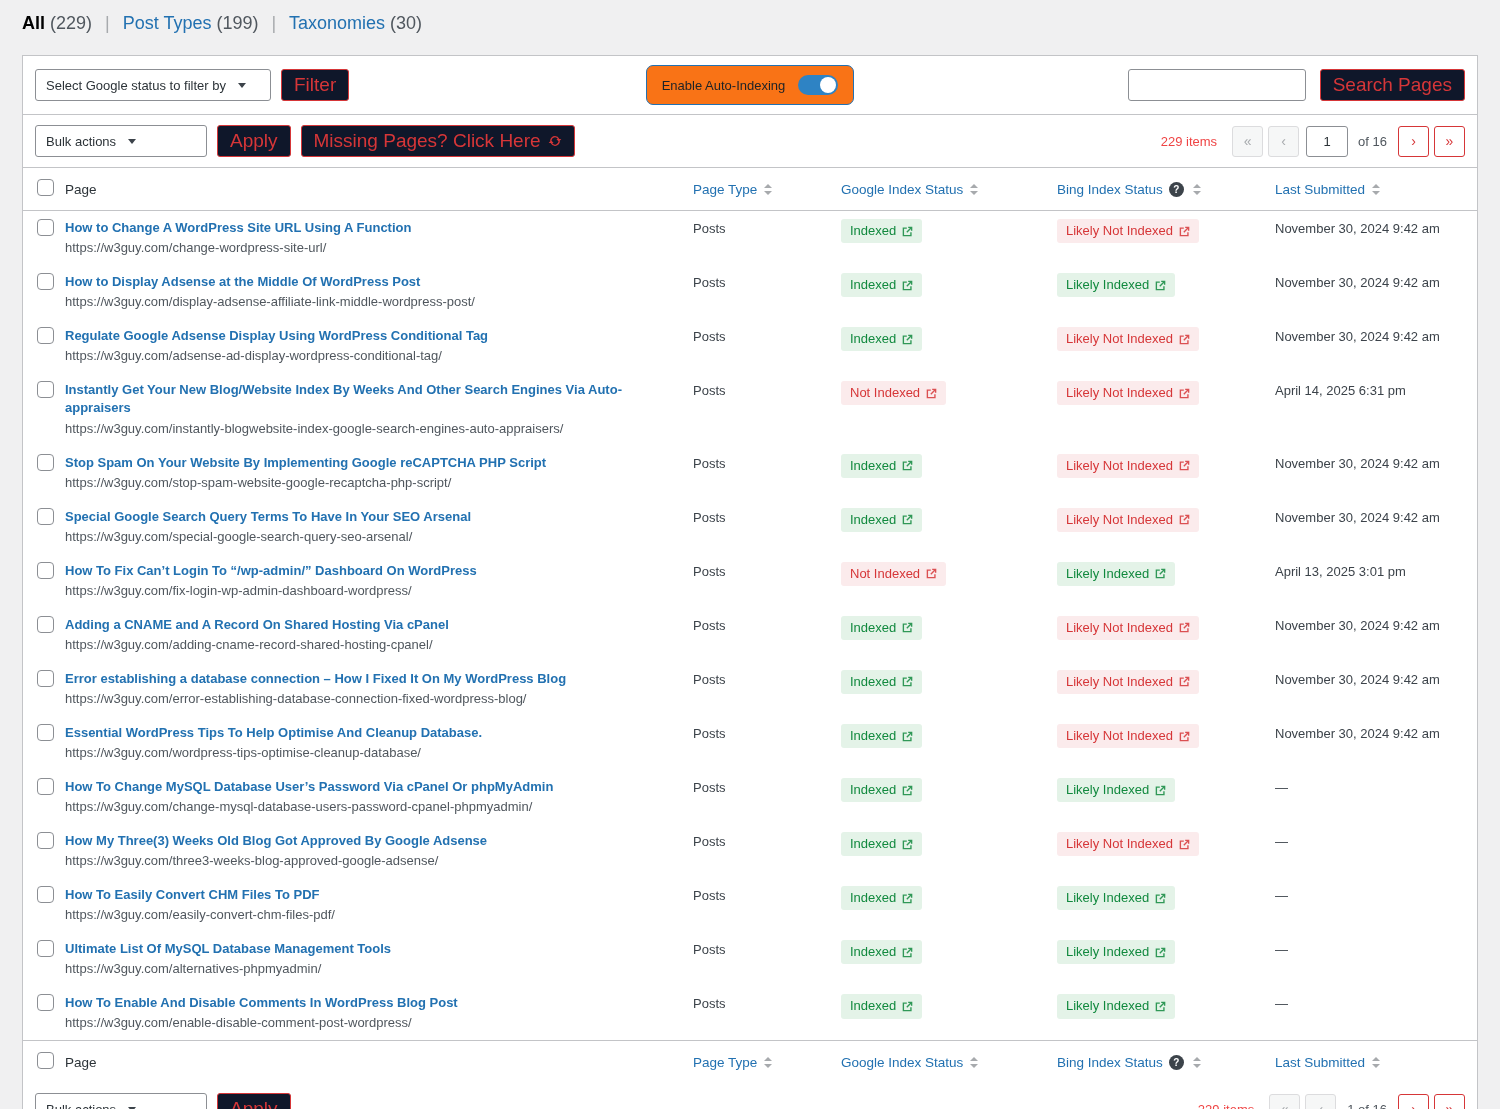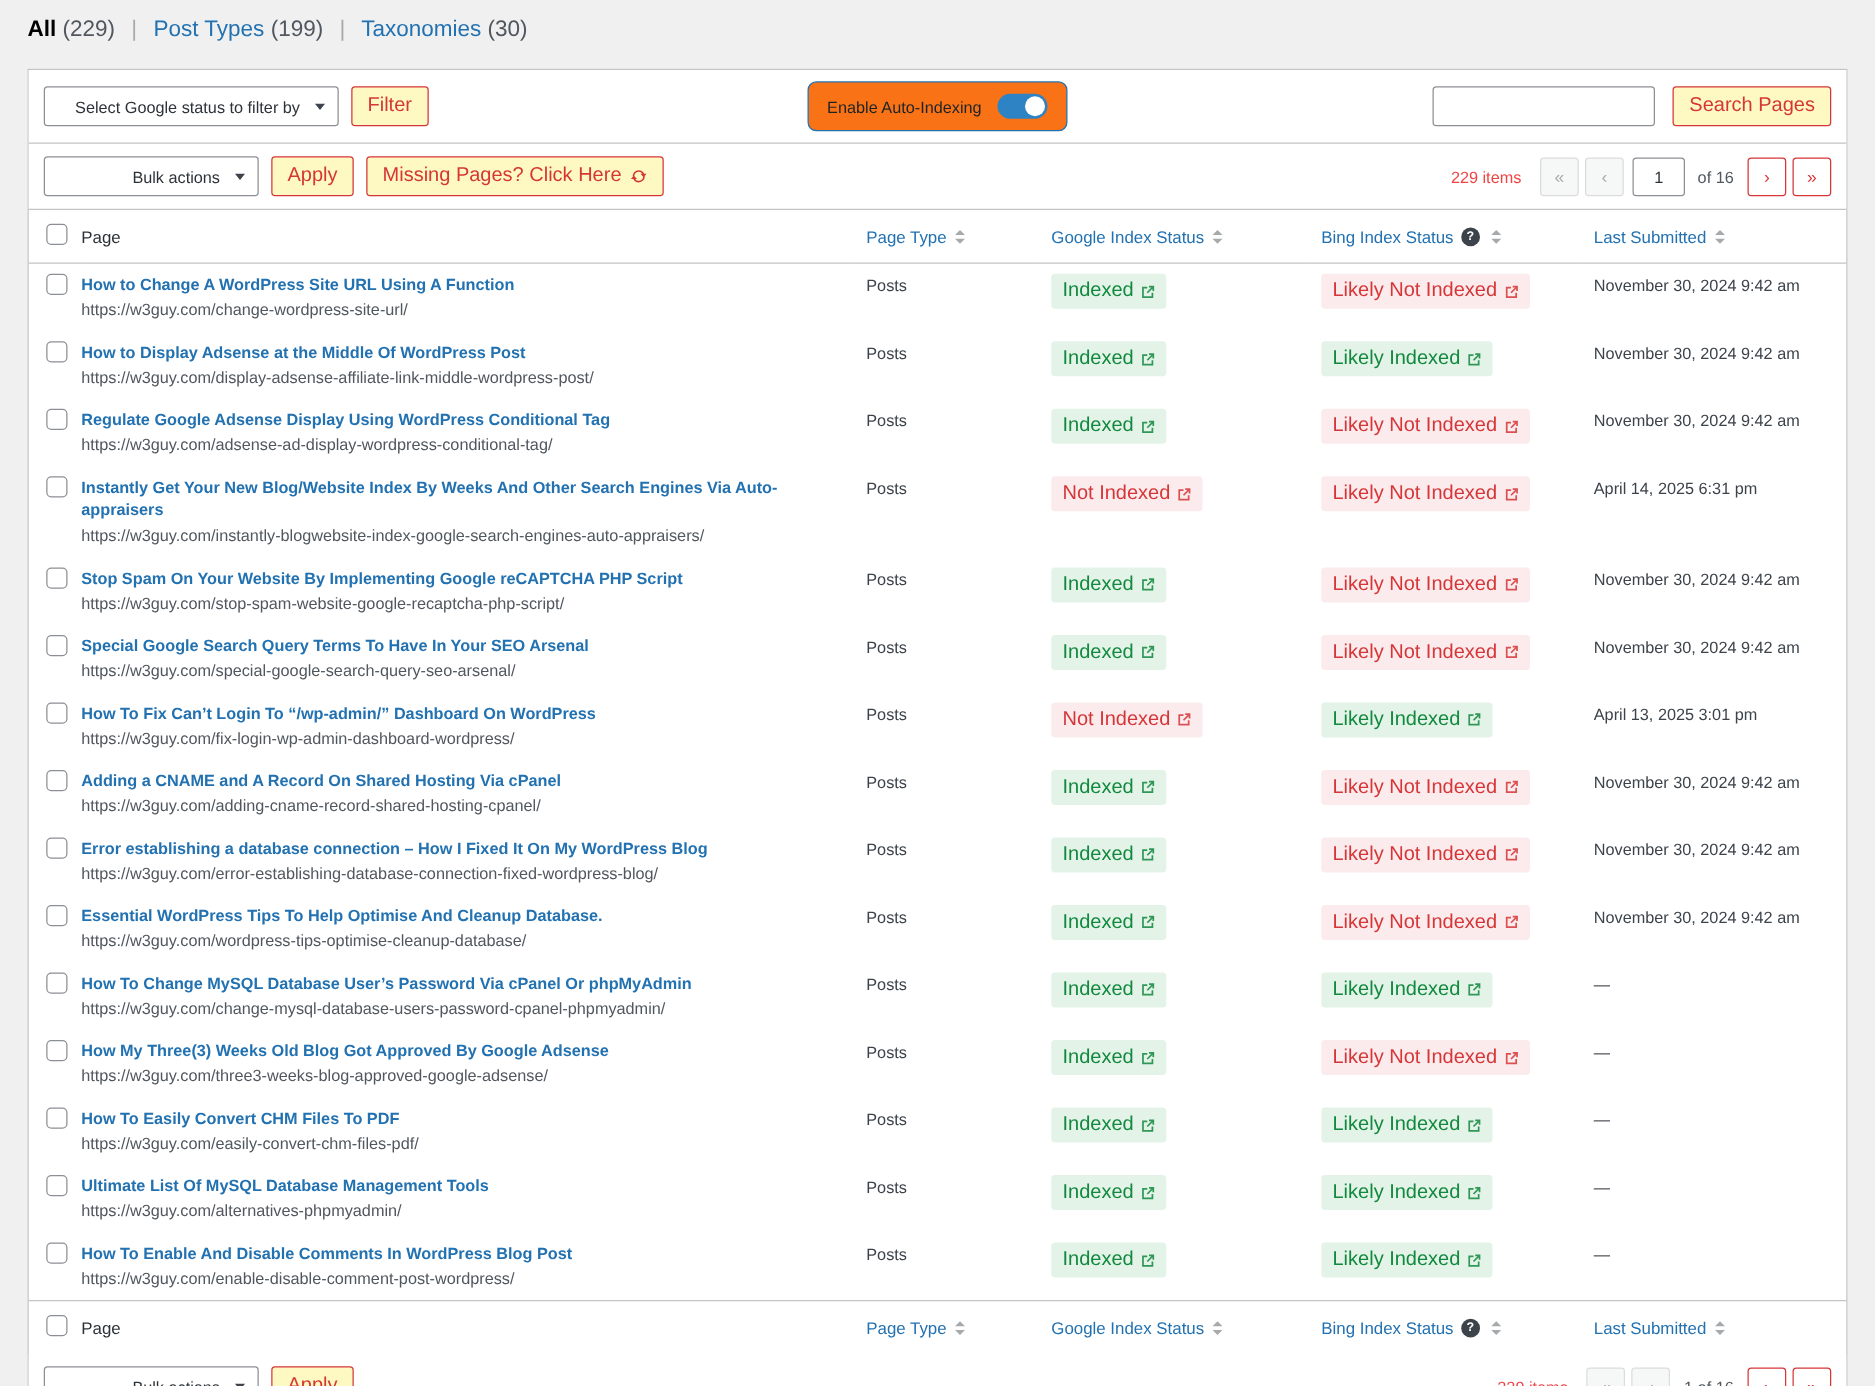--- a/index.html
+++ b/index.html
@@ -15,26 +15,26 @@
 
   .panel{background:#fff;border:1px solid #c3c4c7}
 
   
   .filter-row{display:flex;align-items:center;padding:13px 12px;border-bottom:1px solid #c3c4c7;position:relative;background:#fff}
   .filter-left{display:flex;gap:10px;align-items:center}
   .filter-center{position:absolute;left:0;right:0;display:flex;justify-content:center;pointer-events:none}
   .filter-center>*{pointer-events:auto}
   .filter-right{margin-left:auto;display:flex;gap:14px;align-items:center}
 
-  .select{height:32px;display:inline-flex;align-items:center;justify-content:flex-end;padding:0 10px;border:1px solid #8c8f94;border-radius:3px;background:#fff;color:#2c3338;cursor:pointer;font-size:13px}
+  .select{height:32px;display:inline-flex;align-items:center;justify-content:flex-start;padding:0 10px;border:1px solid #8c8f94;border-radius:3px;background:#fff;color:#2c3338;cursor:pointer;font-size:13px}
   .w-status{width:236px}
   .w-bulk{width:172px}
   .chev{width:0;height:0;border-left:4px solid transparent;border-right:4px solid transparent;border-top:5px solid #3c434a;margin-left:12px}
 
-  .btn-red{height:32px;padding:0 12px;border:1px solid #d63638;border-radius:3px;background:#fef9c3;color:#d63638;font-size:16px;cursor:pointer;display:inline-flex;align-items:center;gap:7px;font-family:inherit}
+  .btn-red{height:32px;padding:0 12px;border:1px solid #d63638;border-radius:3px;background:#0f172a;color:#d63638;font-size:19px;cursor:pointer;display:inline-flex;align-items:center;gap:7px;font-family:inherit}
   .btn-red svg{display:block}
 
   .auto-pill{display:flex;align-items:center;gap:13px;border:1.5px solid #2271b1;border-radius:7px;padding:9px 15px;background:#f97316;color:#1d2327}
   .switch{width:40px;height:20px;border-radius:10px;background:#2e83c4;position:relative;display:inline-block;cursor:pointer;flex:none}
   .switch .knob{position:absolute;right:2px;top:2px;width:16px;height:16px;border-radius:50%;background:#fff}
 
   .search-input{height:32px;width:178px;border:1px solid #8c8f94;border-radius:3px;padding:0 8px;font:inherit;color:#2c3338;background:#fff}
 
   
   .tablenav{display:flex;align-items:center;padding:10px 12px;background:#fff}
@@ -68,21 +68,21 @@
   th.cell-check,td.cell-check{padding-left:14px;padding-right:4px}
   th.cell-page,td.cell-page{padding-left:0}
 
   tbody td{padding:8px 10px;vertical-align:top}
   .checkbox{display:inline-block;width:17px;height:17px;border:1px solid #8c8f94;border-radius:4px;background:#fff;cursor:pointer}
   .row-title{color:#2271b1;font-weight:700;font-size:13px;text-decoration:none;line-height:1.4;display:inline-block;cursor:pointer}
   .row-url{color:#50575e;margin-top:3px;font-size:13px;line-height:1.3}
   .cell-type span{color:#3c434a;line-height:1.5}
   .cell-date span{color:#3c434a;line-height:1.5}
 
-  .badge{display:inline-flex;align-items:center;gap:6px;padding:4px 9px;border-radius:3px;font-size:16px;text-decoration:none;line-height:1.25;cursor:pointer}
+  .badge{display:inline-flex;align-items:center;gap:6px;padding:4px 9px;border-radius:3px;font-size:13px;text-decoration:none;line-height:1.25;cursor:pointer}
   .badge-green{background:#e4f3e8;color:#11893e}
   .badge-red{background:#fbebec;color:#d63638}
   .badge svg{display:block;opacity:.85}
 </style>
 </head>
 <body>
 
 <div class="page">
 
   <div class="subsubsub">

